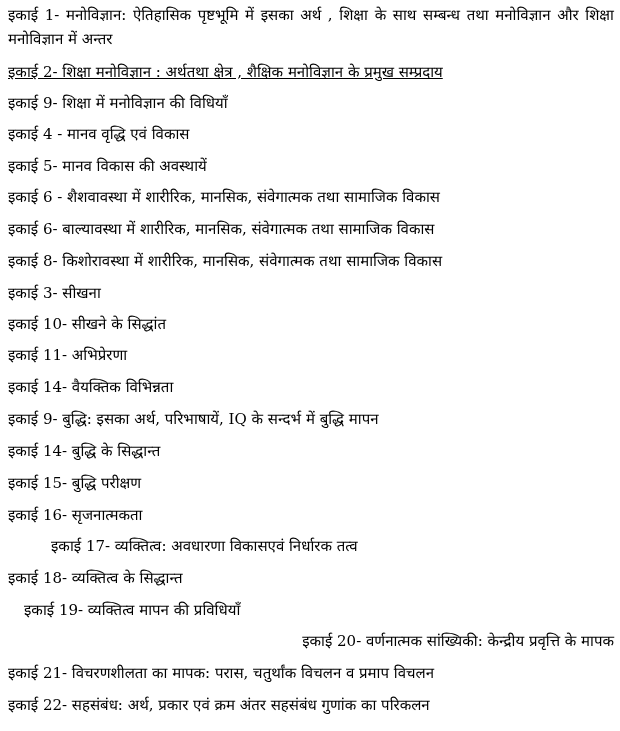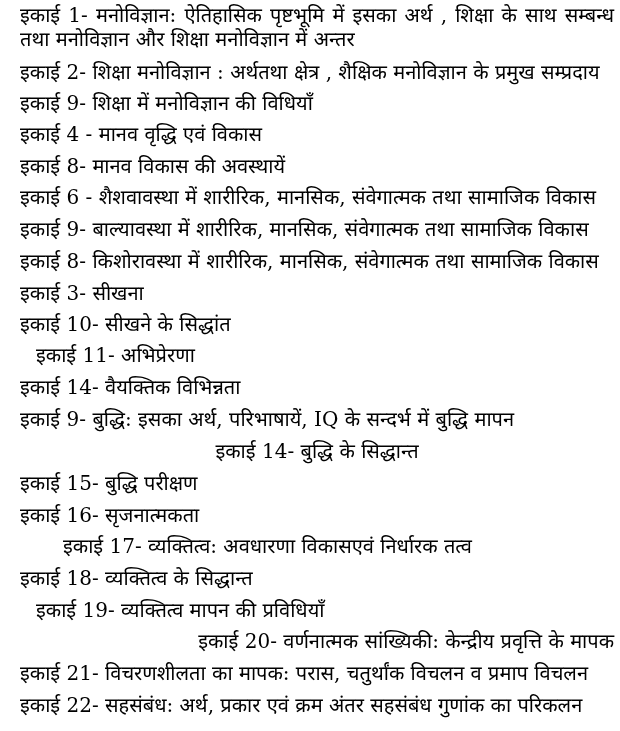--- a/index.html
+++ b/index.html
@@ -13,51 +13,51 @@
       overflow: hidden;
       font-family: "DejaVu Serif", "Liberation Serif", serif;
       color: #000000;
     }
     .doc {
       position: relative;
       padding: 0 6px 0 8px;
     }
     .unit {
       position: absolute;
-      left: 20px;
+      left: 8px;
       right: 6px;
-      font-size: 20px;
+      font-size: 15px;
       line-height: 22px;
       white-space: nowrap;
     }
     .unit.wrap {
       white-space: normal;
       text-align: justify;
       text-align-last: left;
       line-height: 24px;
     }
   </style>
 </head>
 <body>
 
 <div class="doc">
   <div class="unit wrap" style="top:3px;">इकाई 1- मनोविज्ञान: ऐतिहासिक पृष्टभूमि में इसका अर्थ , शिक्षा के साथ सम्बन्ध तथा मनोविज्ञान और शिक्षा मनोविज्ञान में अन्तर</div>
-  <div class="unit" style="top:61px;">इकाई 2- शिक्षा मनोविज्ञान : अर्थतथा क्षेत्र , शैक्षिक मनोविज्ञान के प्रमुख सम्प्रदाय</div>
+  <div class="unit" style="top:61px;text-decoration:underline;">इकाई 2- शिक्षा मनोविज्ञान : अर्थतथा क्षेत्र , शैक्षिक मनोविज्ञान के प्रमुख सम्प्रदाय</div>
   <div class="unit" style="top:92px;">इकाई 9- शिक्षा में मनोविज्ञान की विधियाँ</div>
   <div class="unit" style="top:123px;">इकाई 4 - मानव वृद्धि एवं विकास</div>
-  <div class="unit" style="top:155px;">इकाई 8- मानव विकास की अवस्थायें</div>
+  <div class="unit" style="top:155px;">इकाई 5- मानव विकास की अवस्थायें</div>
   <div class="unit" style="top:186px;">इकाई 6 -  शैशवावस्था में शारीरिक, मानसिक, संवेगात्मक तथा सामाजिक विकास</div>
-  <div class="unit" style="top:218px;">इकाई 9- बाल्यावस्था में शारीरिक, मानसिक, संवेगात्मक तथा सामाजिक विकास</div>
+  <div class="unit" style="top:218px;">इकाई 6- बाल्यावस्था में शारीरिक, मानसिक, संवेगात्मक तथा सामाजिक विकास</div>
   <div class="unit" style="top:250px;">इकाई 8- किशोरावस्था में शारीरिक, मानसिक, संवेगात्मक तथा सामाजिक विकास</div>
   <div class="unit" style="top:282px;">इकाई 3- सीखना</div>
   <div class="unit" style="top:313px;">इकाई 10- सीखने के सिद्धांत</div>
-  <div class="unit" style="top:344px;margin-left:16px;">इकाई 11- अभिप्रेरणा</div>
+  <div class="unit" style="top:344px;">इकाई 11- अभिप्रेरणा</div>
   <div class="unit" style="top:376px;">इकाई 14- वैयक्तिक विभिन्नता</div>
   <div class="unit" style="top:408px;">इकाई 9- बुद्धि: इसका अर्थ, परिभाषायें, IQ के सन्दर्भ में बुद्धि मापन</div>
-  <div class="unit" style="top:440px;text-align:center;">इकाई 14- बुद्धि के सिद्धान्त</div>
+  <div class="unit" style="top:440px;">इकाई 14- बुद्धि के सिद्धान्त</div>
   <div class="unit" style="top:472px;">इकाई 15- बुद्धि परीक्षण</div>
   <div class="unit" style="top:504px;">इकाई 16- सृजनात्मकता</div>
   <div class="unit" style="top:535px;margin-left:43px;">इकाई 17- व्यक्तित्व: अवधारणा विकासएवं निर्धारक तत्व</div>
   <div class="unit" style="top:567px;">इकाई 18- व्यक्तित्व के सिद्धान्त</div>
   <div class="unit" style="top:599px;margin-left:16px;">इकाई 19- व्यक्तित्व मापन की प्रविधियाँ</div>
   <div class="unit" style="top:630px;text-align:right;">इकाई 20- वर्णनात्मक सांख्यिकी: केन्द्रीय प्रवृत्ति के मापक</div>
   <div class="unit" style="top:662px;">इकाई 21- विचरणशीलता का मापक: परास, चतुर्थांक विचलन व प्रमाप विचलन</div>
   <div class="unit" style="top:694px;">इकाई 22- सहसंबंध: अर्थ, प्रकार एवं क्रम अंतर सहसंबंध गुणांक का परिकलन</div>
 </div>
 

